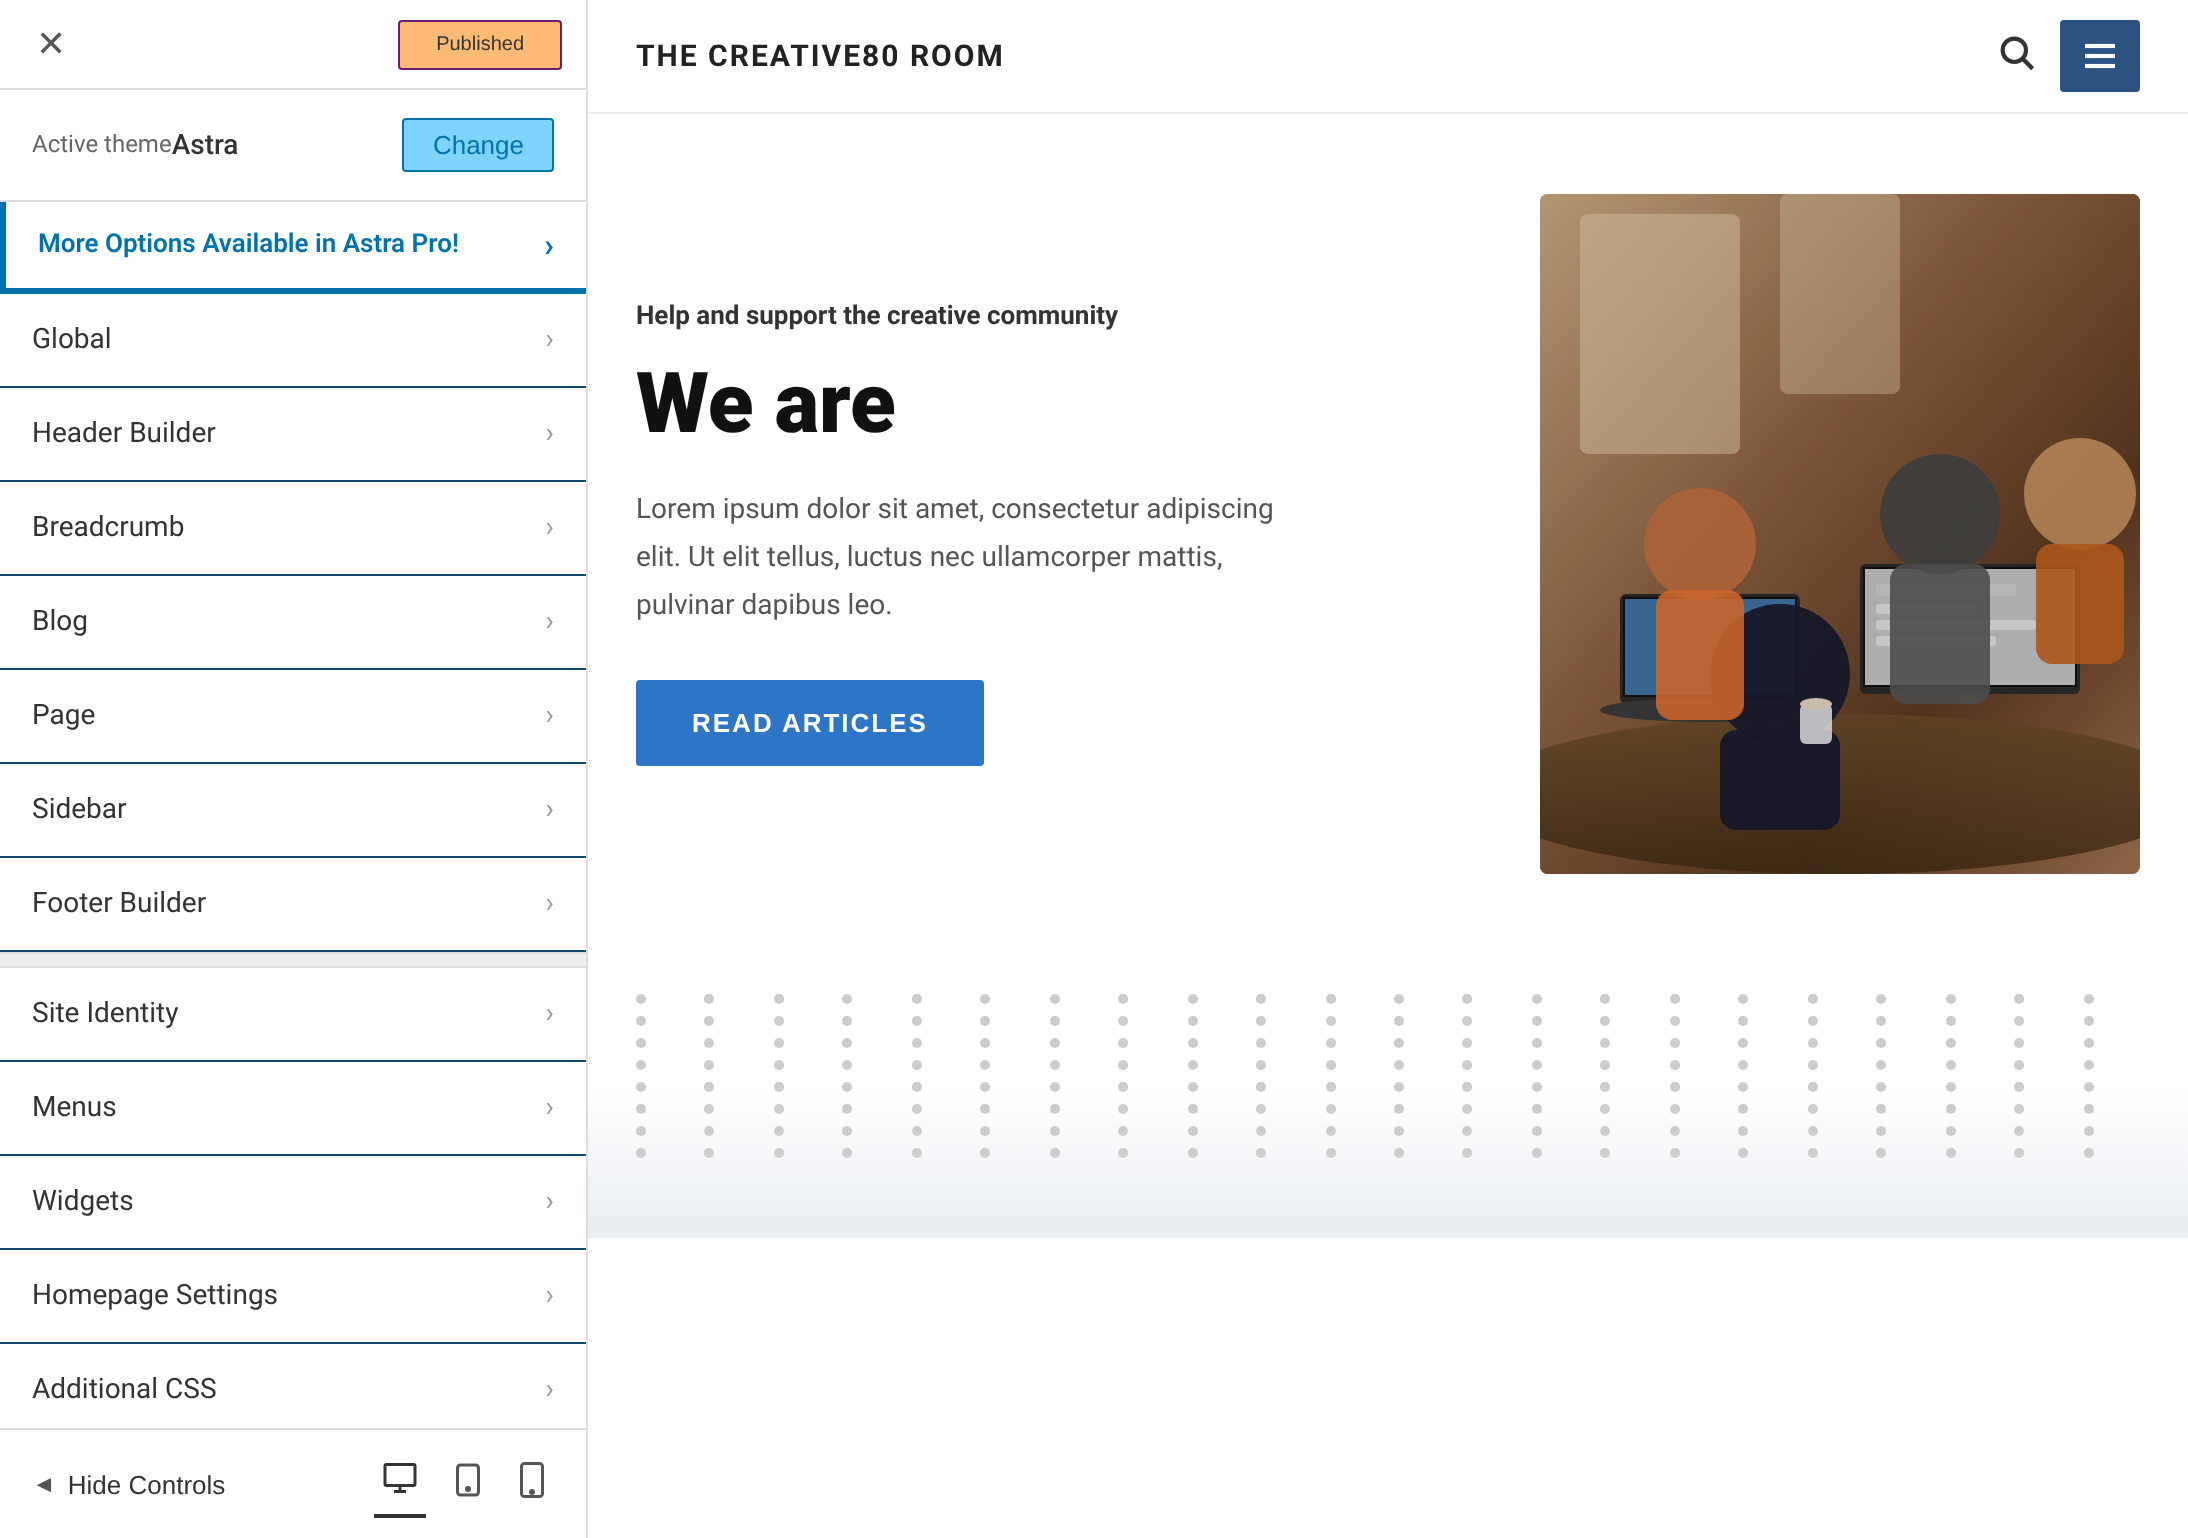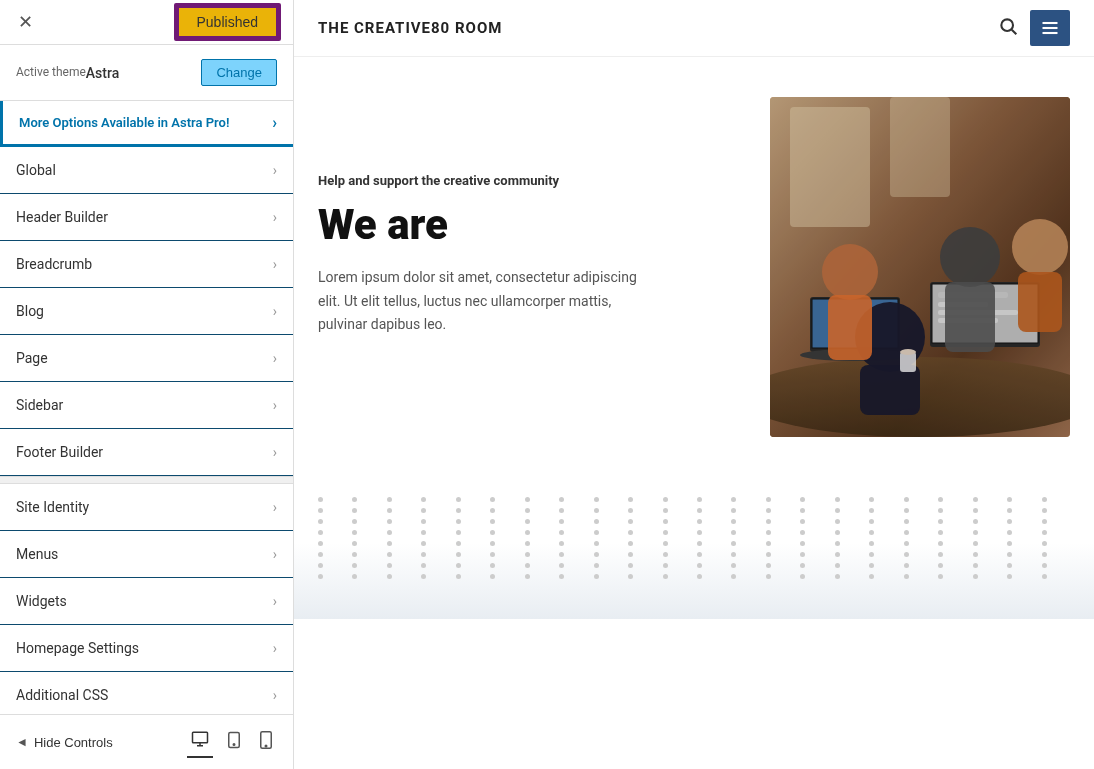--- a/index.html
+++ b/index.html
@@ -29,25 +29,25 @@
     .close-btn {
       background: none;
       border: none;
       cursor: pointer;
       font-size: 18px;
       color: #555;
       padding: 4px 6px;
     }
 
     .published-btn {
-      border: 5px solid #701a75;
-      background: #eab308;
+      border: 1px solid #701a75;
+      background: #fdba74;
       color: #333;
       padding: 6px 18px;
-      font-size: 14px;
+      font-size: 10px;
       cursor: pointer;
       border-radius: 2px;
     }
 
     .theme-section {
       padding: 14px 16px;
       border-bottom: 1px solid #ddd;
       display: flex;
       align-items: center;
       justify-content: space-between;
@@ -372,20 +372,21 @@
     </div>
   </div>
 
   <div class="hero-section">
     <div class="hero-text">
       <p class="hero-tagline">Help and support the creative community</p>
       <h1 class="hero-heading">
         <span>We are</span><br>
       </h1>
       <p class="hero-body">Lorem ipsum dolor sit amet, consectetur adipiscing elit. Ut elit tellus, luctus nec ullamcorper mattis, pulvinar dapibus leo.</p>
+      <button class="read-articles-btn">READ ARTICLES</button>
     </div>
     <div class="hero-image">
       <div class="hero-image-inner">
         
         <svg width="100%" height="100%" viewBox="0 0 300 340" xmlns="http://www.w3.org/2000/svg" preserveAspectRatio="xMidYMid slice">
           <defs>
             <linearGradient id="bg" x1="0" y1="0" x2="1" y2="1">
               <stop offset="0%" stop-color="#c8a882"></stop>
               <stop offset="40%" stop-color="#8b6040"></stop>
               <stop offset="70%" stop-color="#5a3820"></stop>

